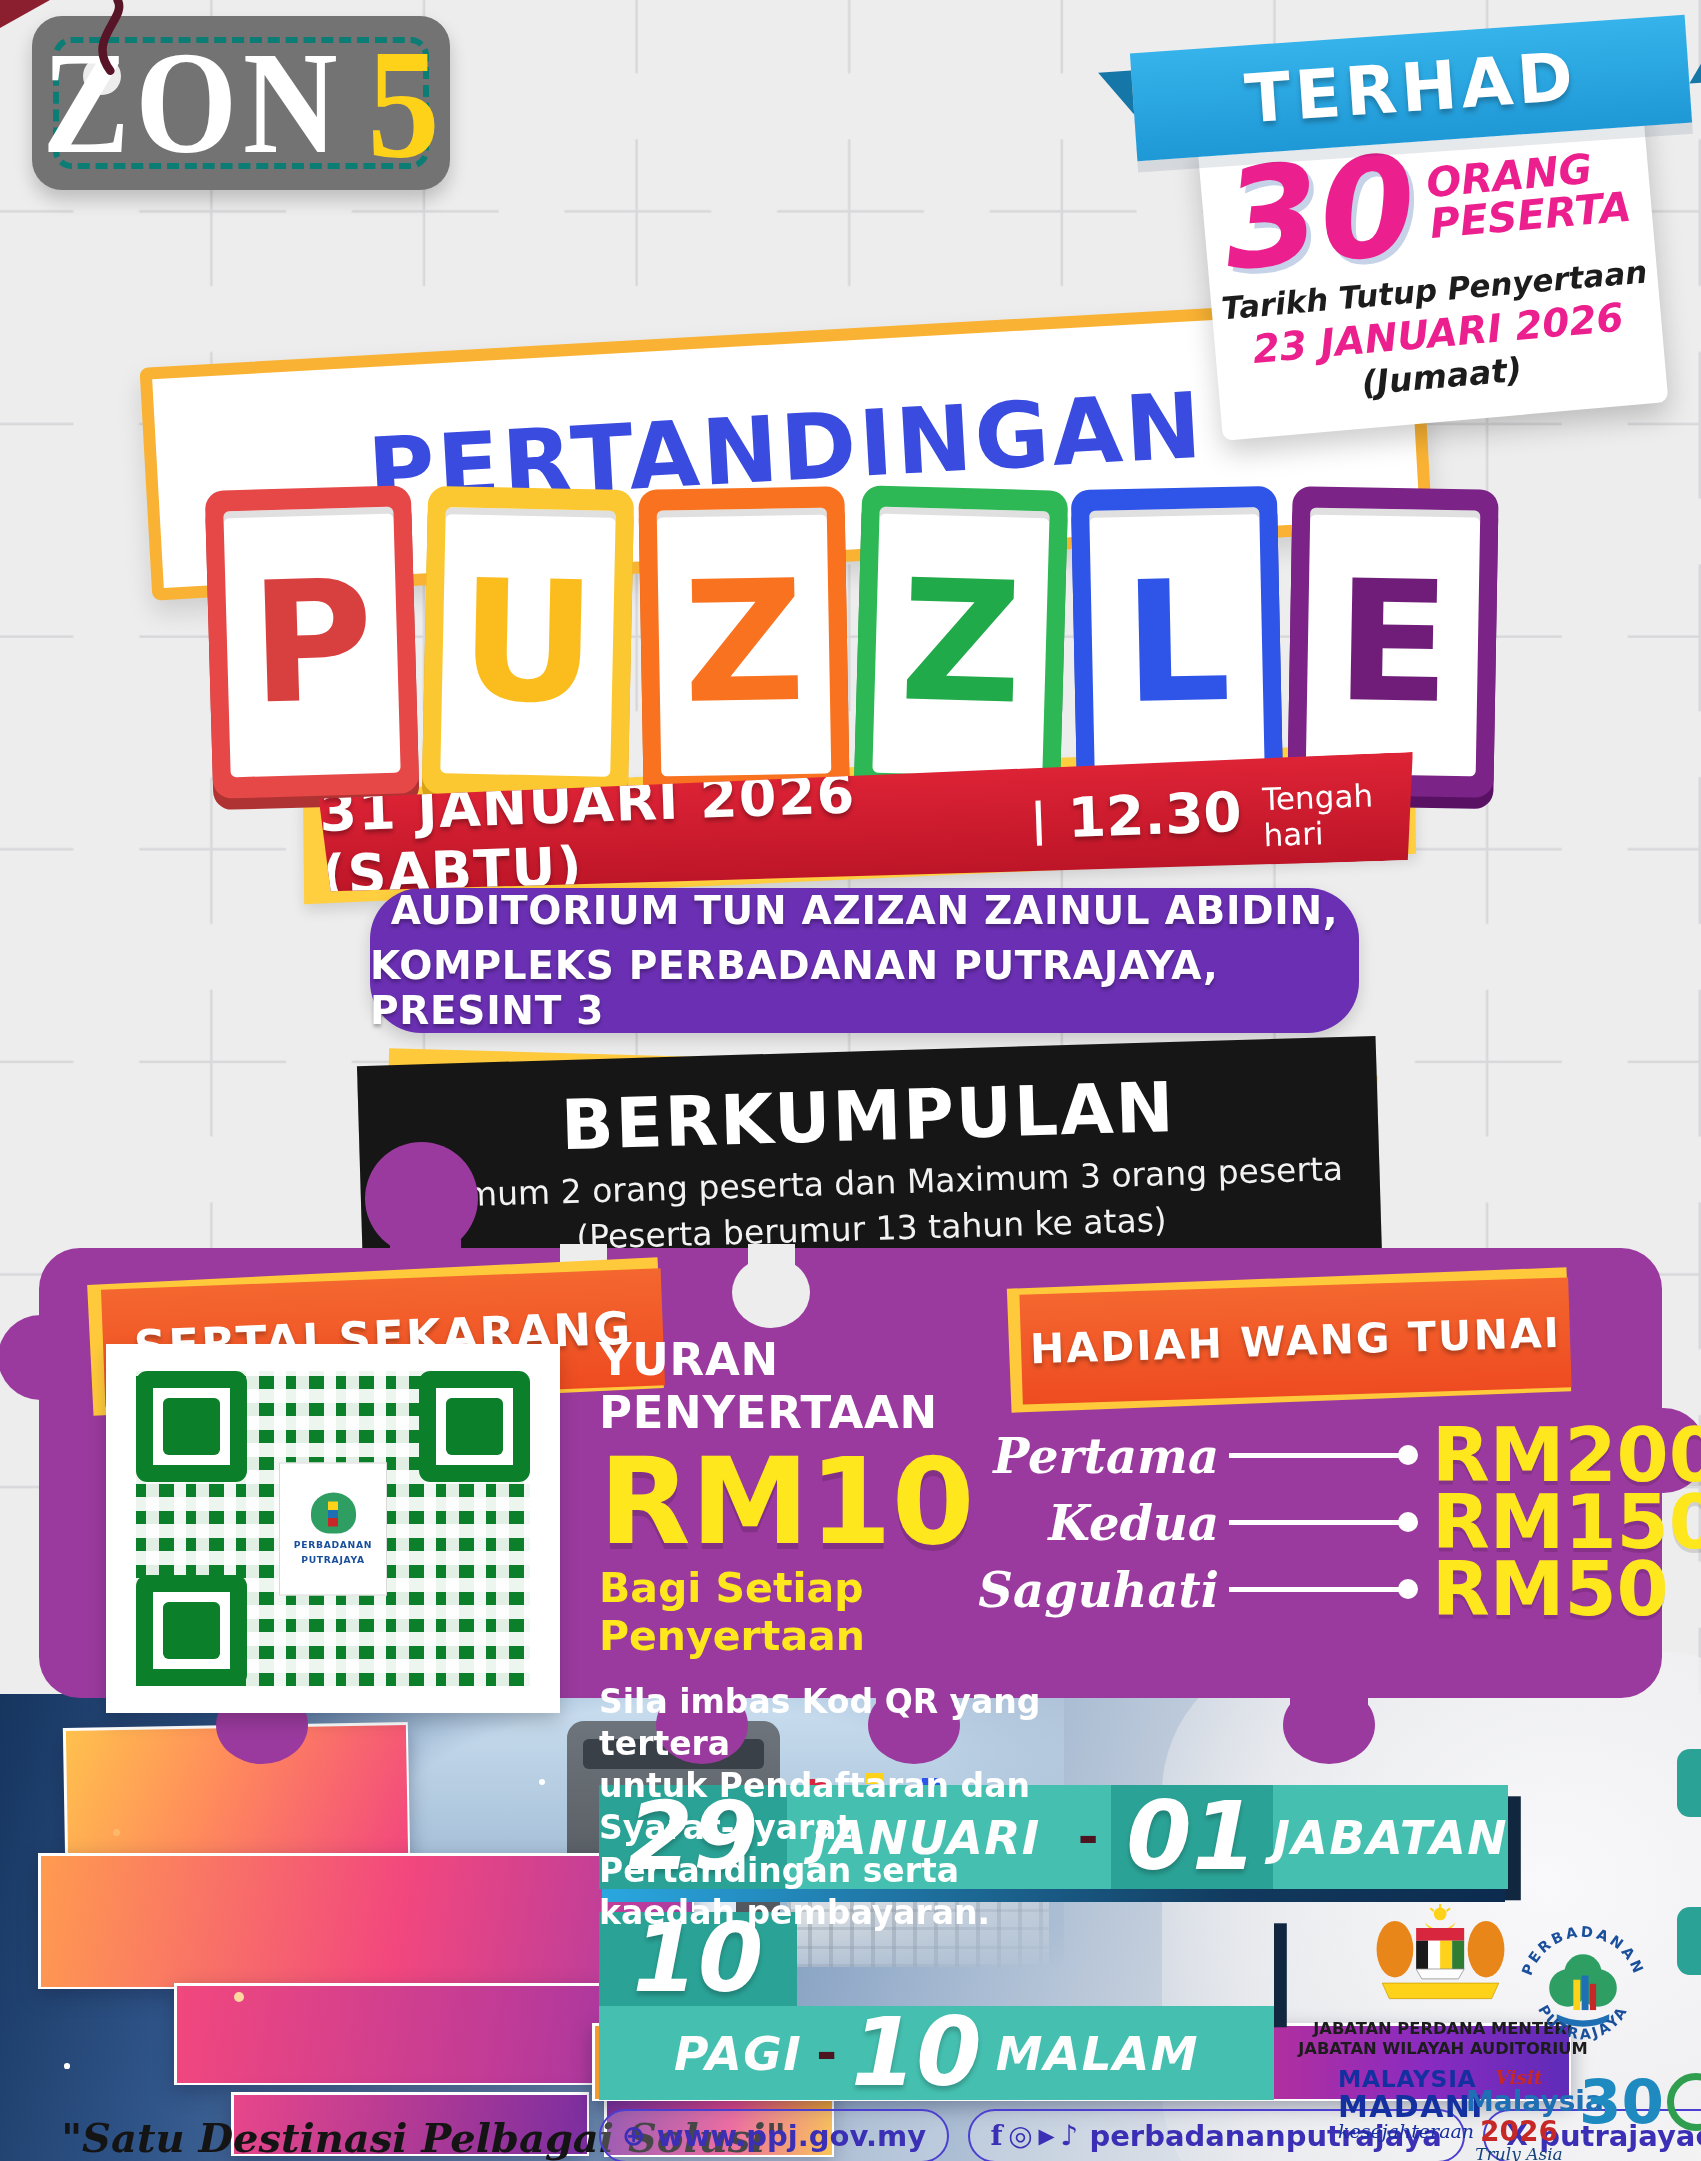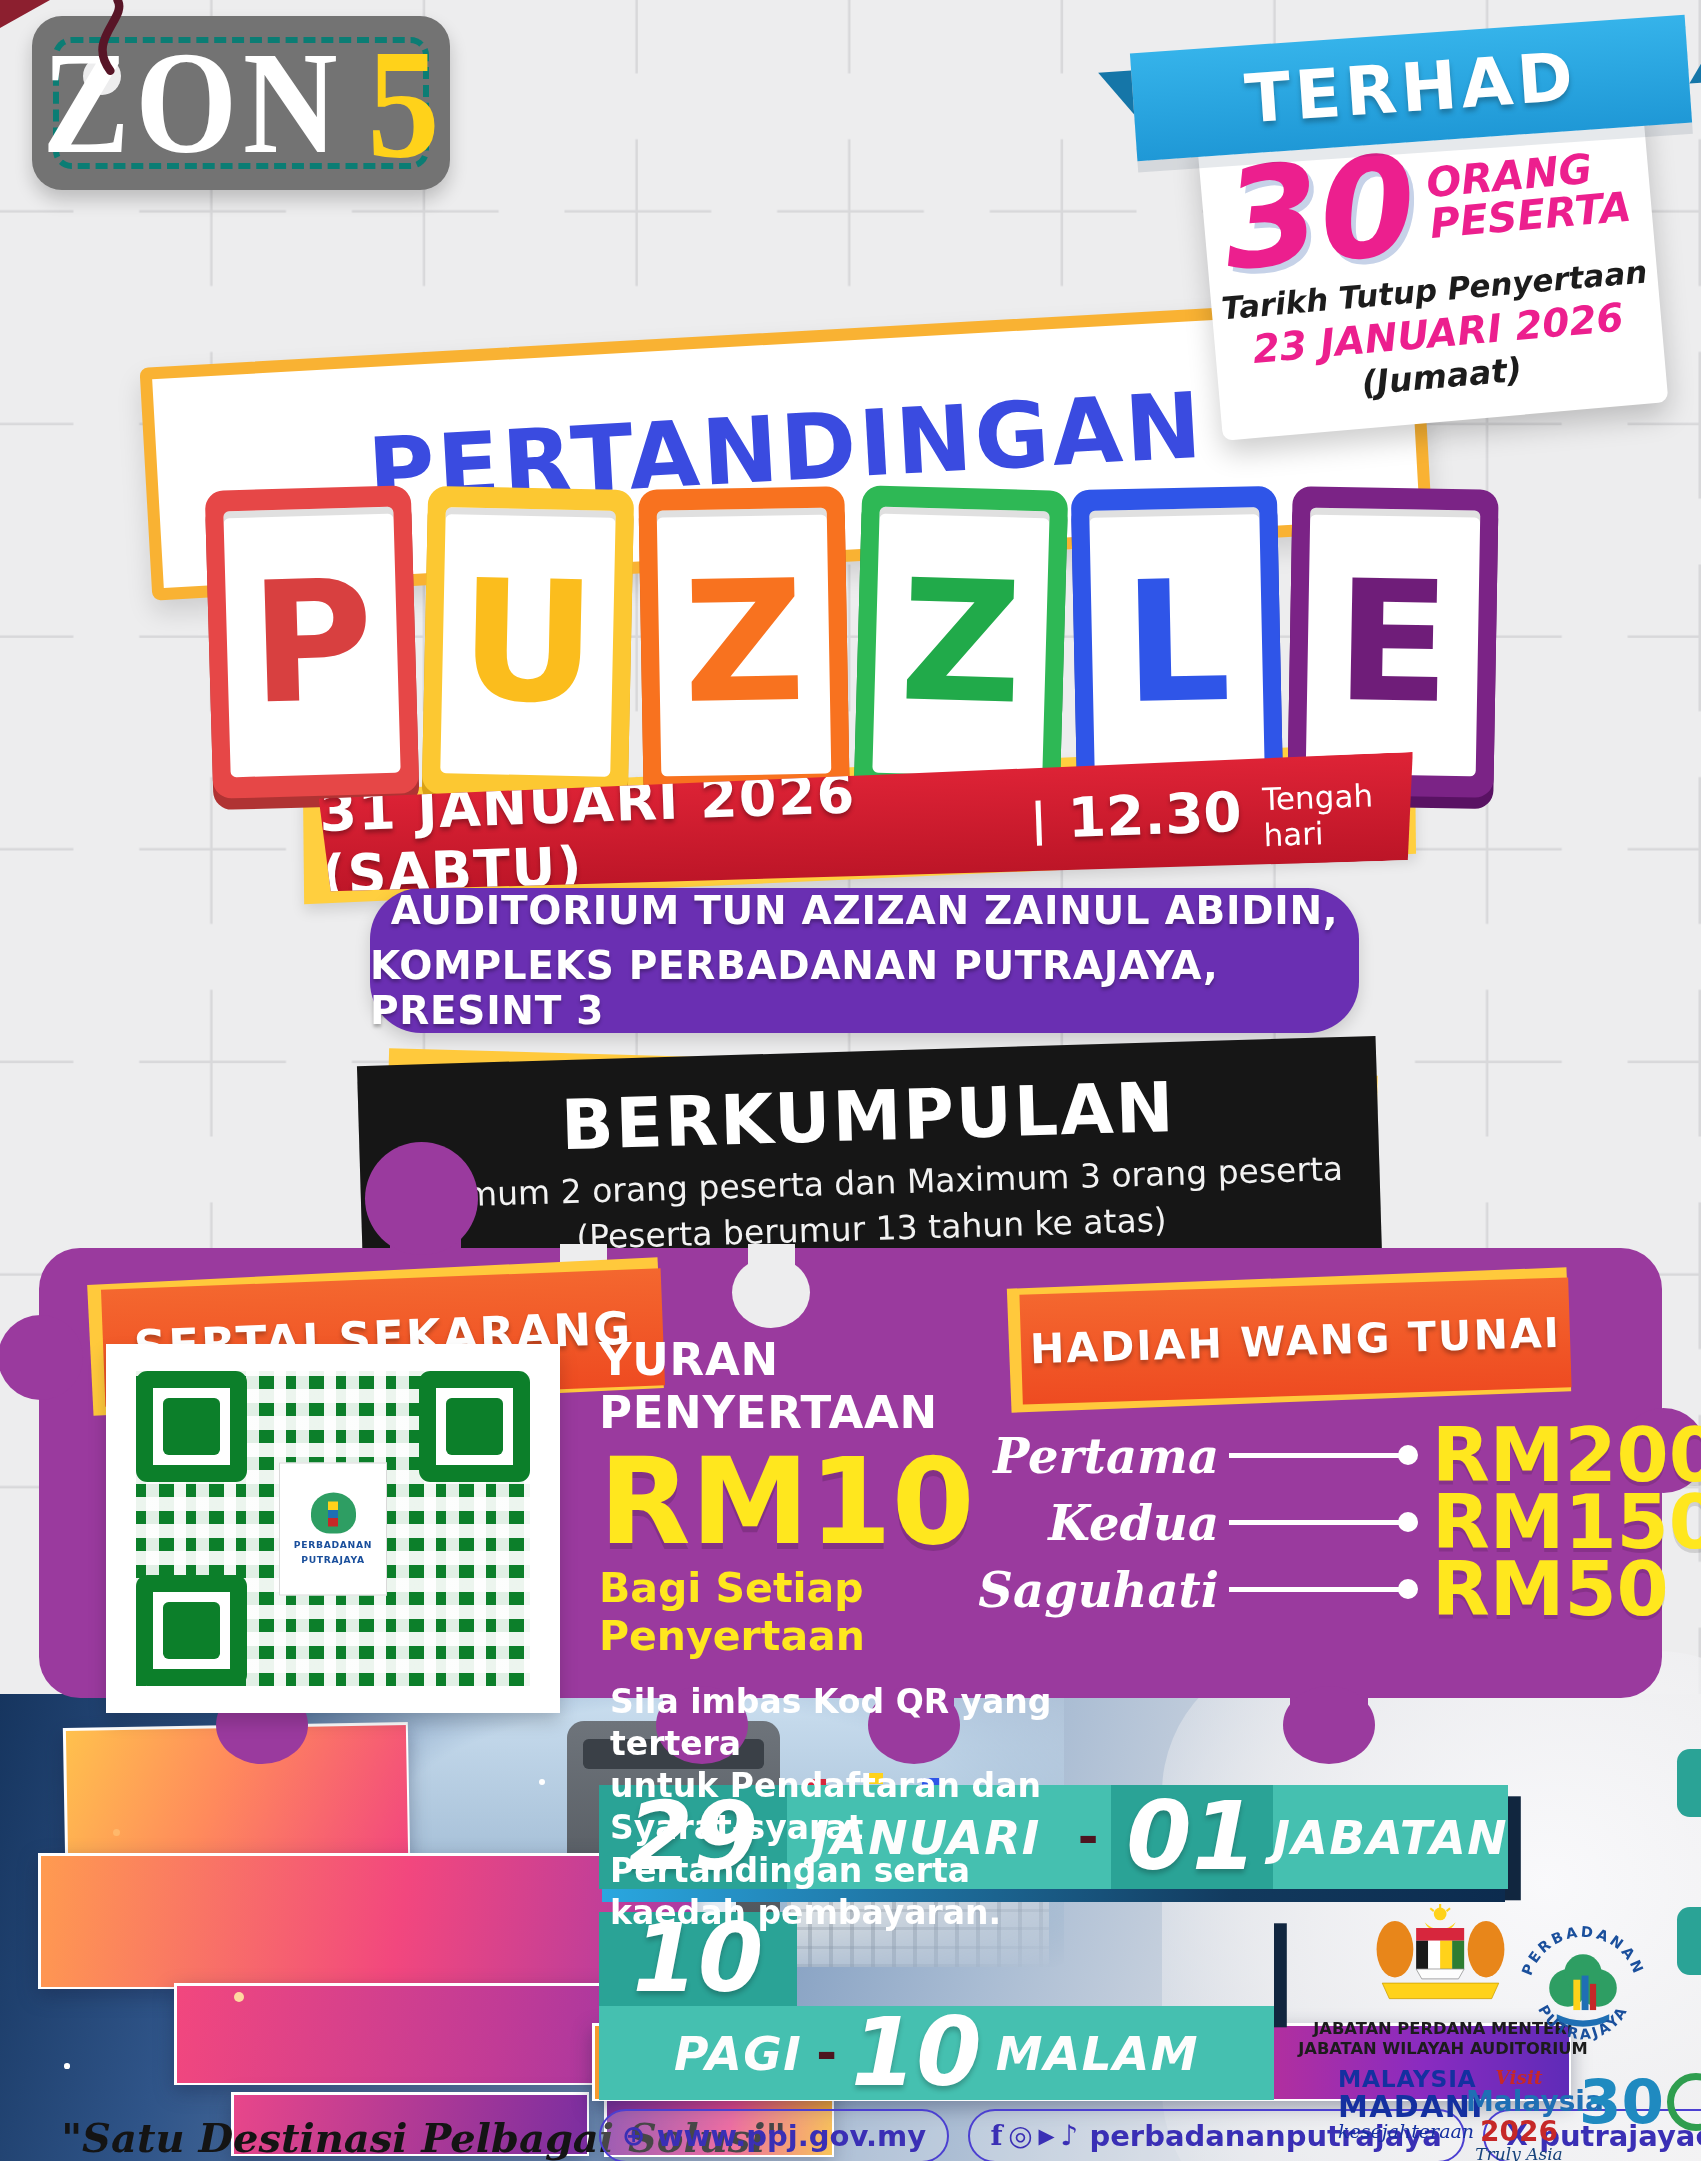--- a/index.html
+++ b/index.html
@@ -193,21 +193,21 @@
   .qr-logo .mini-tree{width:45px;height:41px;background:#2e9e63;border-radius:50% 50% 42% 42%;position:relative;}
   .qr-logo .mini-tree:after{content:'';position:absolute;left:17px;top:8.5px;width:10px;height:25.5px;
     background:linear-gradient(180deg,#ffd21a 0 33%,#1f6fb4 33% 66%,#c62828 66% 100%);}
   .qr-logo span{font-size:9.2px;font-weight:bold;color:#1a4f9c;letter-spacing:0.7px;}
 
   .fee{position:absolute;left:560px;top:85px;width:496px;}
   .fee-label{font-size:45px;font-weight:bold;color:#fff;letter-spacing:0.7px;}
   .fee-amount{font-size:119px;font-weight:bold;color:#ffe71e;line-height:1;margin-top:4.3px;
     text-shadow:0 5.7px 0 rgba(0,0,0,.15);}
   .fee-per{font-size:41px;font-weight:bold;color:#ffe71e;margin-top:1.4px;}
-  .fee-note{margin-top:21px;margin-left:11px;}
+  .fee-note{margin-top:21px;}
   .fee-note div{font-size:33px;font-weight:bold;color:#fff;line-height:1.28;}
 
   .prizes{position:absolute;left:939px;top:174px;width:709px;}
   .prow{display:flex;align-items:center;height:67px;}
   .place{width:241px;text-align:right;font-family:"DejaVu Serif",serif;font-style:italic;
     font-weight:bold;color:#fff;font-size:48px;}
   .lead{flex:1;height:5px;background:#fff;margin:0 4.3px 0 10px;position:relative;}
   .lead:after{content:'';position:absolute;right:-7px;top:-7.8px;width:20px;height:20px;border-radius:50%;background:#fff;}
   .amount{width:255px;font-size:75px;font-weight:bold;color:#ffe71e;line-height:1;
     text-shadow:0 4.3px 0 rgba(0,0,0,.12);padding-left:17px;}

